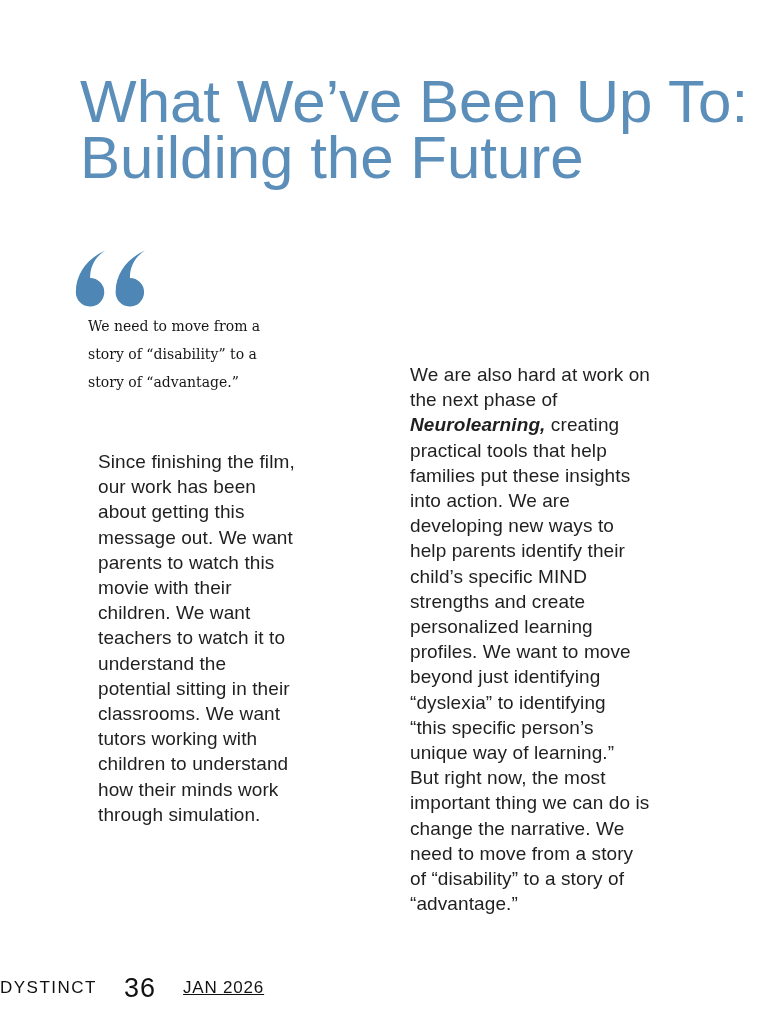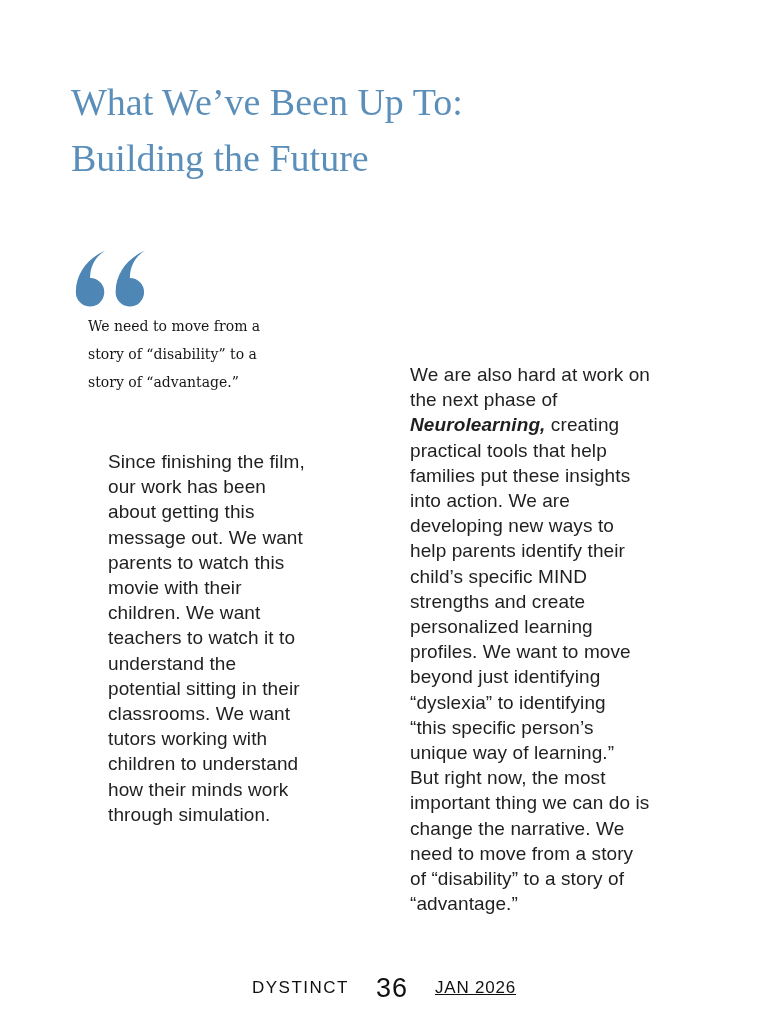--- a/index.html
+++ b/index.html
@@ -15,26 +15,26 @@
     position: relative;
     width: 768px;
     height: 1024px;
     margin: 0 auto;
     background: var(--background);
     overflow: hidden;
     font-family: "Liberation Sans", sans-serif;
   }
   .headline {
     position: absolute;
-    left: 71px;
+    left: 80px;
     top: 74px;
     width: 680px;
-    font-family: Liberation Serif, serif;
+    font-family: Liberation Sans, sans-serif;
     font-weight: 400;
-    font-size: 38px;
+    font-size: 60px;
     line-height: 56px;
     letter-spacing: 0px;
     color: var(--heading);
     white-space: pre-line;
   }
   .quote-icon {
     position: absolute;
     left: 74px;
     top: 250px;
     width: 72px;
@@ -53,31 +53,30 @@
     white-space: pre-line;
   }
   .body-col {
     position: absolute;
     font-size: 19px;
     line-height: 25.2px;
     color: var(--text);
     white-space: pre-line;
     letter-spacing: 0.1px;
   }
-  .col-left  { left: 108px;  top: 449px; width: 300px; }
+  .col-left  { left: 98px;  top: 449px; width: 300px; }
   .col-right { left: 410px; top: 362px; width: 300px; }
   .emphasis  { font-weight: 700; font-style: italic; }
   .footer {
     position: absolute;
     left: 0;
     right: 0;
     top: 970px;
     height: 36px;
     display: flex;
-    justify-content: center;
     align-items: center;
     gap: 27px;
     color: var(--footer);
   }
   .footer .mag  { font-size: 17px; font-weight: 500; letter-spacing: 1.5px; }
   .footer .num  { font-size: 27px; font-weight: 400; letter-spacing: 1px; }
   .footer .date { font-size: 17px; font-weight: 500; letter-spacing: 0.8px; text-decoration: underline; }
 </style>
 </head>
 <body>

